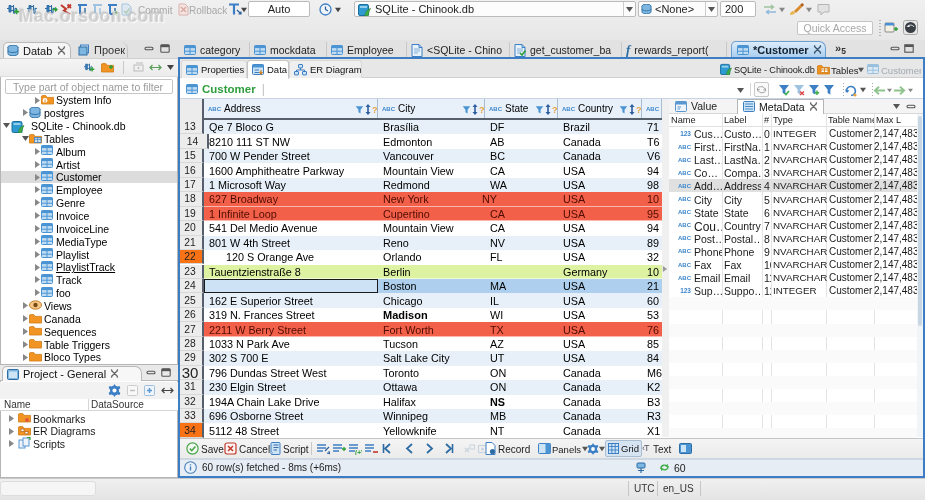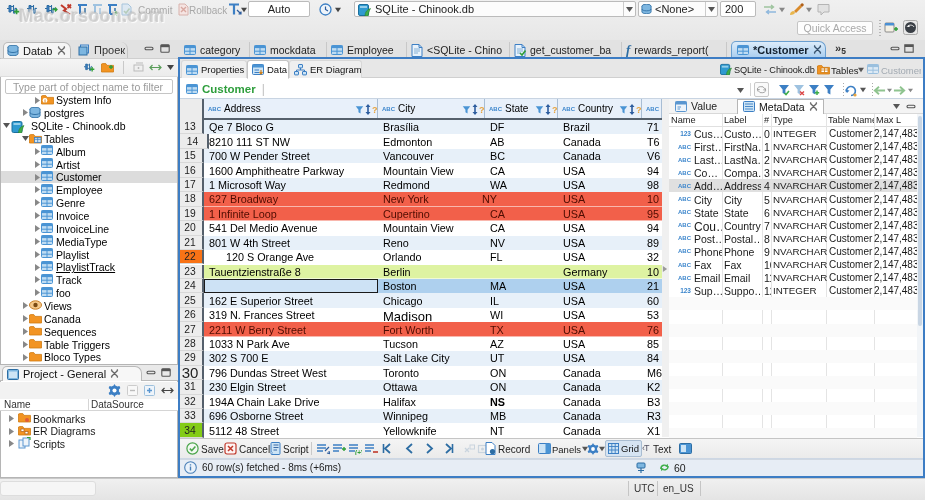--- a/index.html
+++ b/index.html
@@ -1002,21 +1002,21 @@
 <div class="abs" style="left:209px;top:294.60px;width:169px;height:13.45px;overflow:hidden;font-size:10.8px;color:#000;white-space:nowrap;">162 E Superior Street</div>
 <div class="abs" style="left:383px;top:294.60px;width:102px;height:13.45px;overflow:hidden;font-size:10.8px;color:#000;white-space:nowrap;">Chicago</div>
 <div class="abs" style="left:490px;top:294.60px;width:68px;height:13.45px;overflow:hidden;font-size:10.8px;color:#000;white-space:nowrap;">IL</div>
 <div class="abs" style="left:563px;top:294.60px;width:79px;height:13.45px;overflow:hidden;font-size:10.8px;color:#000;white-space:nowrap;">USA</div>
 <div class="abs" style="left:647px;top:294.60px;width:15px;height:13.45px;overflow:hidden;font-size:10.8px;color:#000;white-space:nowrap;">60</div>
 <div class="abs" style="left:204px;top:307.85px;width:458px;height:14.45px;background:#ffffff;"></div>
 <div class="abs row" style="left:180px;top:307.85px;width:24px;height:14.45px;background:#ececec;border-right:2px solid #55606c;border-bottom:1px solid #d8d8d8;justify-content:center;padding-right:2px;">
     <span style="font-size:10.3px;color:#222;">26</span>
   </div>
 <div class="abs" style="left:209px;top:309.05px;width:169px;height:13.45px;overflow:hidden;font-size:10.8px;color:#000;white-space:nowrap;">319 N. Frances Street</div>
-<div class="abs" style="left:383px;top:309.05px;width:102px;height:13.45px;overflow:hidden;font-size:13px;color:#000;white-space:nowrap;">Madison</div>
+<div class="abs" style="left:383px;top:309.05px;width:102px;height:13.45px;overflow:hidden;font-size:11px;color:#000;white-space:nowrap;font-weight:bold;">Madison</div>
 <div class="abs" style="left:490px;top:309.05px;width:68px;height:13.45px;overflow:hidden;font-size:10.8px;color:#000;white-space:nowrap;">WI</div>
 <div class="abs" style="left:563px;top:309.05px;width:79px;height:13.45px;overflow:hidden;font-size:10.8px;color:#000;white-space:nowrap;">USA</div>
 <div class="abs" style="left:647px;top:309.05px;width:15px;height:13.45px;overflow:hidden;font-size:10.8px;color:#000;white-space:nowrap;">53</div>
 <div class="abs" style="left:204px;top:322.30px;width:458px;height:14.45px;background:#f2604a;"></div>
 <div class="abs row" style="left:180px;top:322.30px;width:24px;height:14.45px;background:#ececec;border-right:2px solid #55606c;border-bottom:1px solid #d8d8d8;justify-content:center;padding-right:2px;">
     <span style="font-size:10.3px;color:#222;">27</span>
   </div>
 <div class="abs" style="left:204px;top:335.75px;width:458px;height:1px;background:rgba(255,255,255,0.55);"></div>
 <div class="abs" style="left:209px;top:323.50px;width:169px;height:13.45px;overflow:hidden;font-size:10.8px;color:#4f0d02;white-space:nowrap;">2211 W Berry Street</div>
 <div class="abs" style="left:383px;top:323.50px;width:102px;height:13.45px;overflow:hidden;font-size:10.8px;color:#4f0d02;white-space:nowrap;">Fort Worth</div>
@@ -1071,21 +1071,21 @@
 <div class="abs" style="left:204px;top:409.00px;width:458px;height:14.45px;background:#e7f0f9;"></div>
 <div class="abs row" style="left:180px;top:409.00px;width:24px;height:14.45px;background:#ececec;border-right:2px solid #55606c;border-bottom:1px solid #d8d8d8;justify-content:center;padding-right:2px;">
     <span style="font-size:10.3px;color:#222;">33</span>
   </div>
 <div class="abs" style="left:209px;top:410.20px;width:169px;height:13.45px;overflow:hidden;font-size:10.8px;color:#000;white-space:nowrap;">696 Osborne Street</div>
 <div class="abs" style="left:383px;top:410.20px;width:102px;height:13.45px;overflow:hidden;font-size:10.8px;color:#000;white-space:nowrap;">Winnipeg</div>
 <div class="abs" style="left:490px;top:410.20px;width:68px;height:13.45px;overflow:hidden;font-size:10.8px;color:#000;white-space:nowrap;">MB</div>
 <div class="abs" style="left:563px;top:410.20px;width:79px;height:13.45px;overflow:hidden;font-size:10.8px;color:#000;white-space:nowrap;">Canada</div>
 <div class="abs" style="left:647px;top:410.20px;width:15px;height:13.45px;overflow:hidden;font-size:10.8px;color:#000;white-space:nowrap;">R3</div>
 <div class="abs" style="left:204px;top:423.45px;width:458px;height:14.45px;background:#ffffff;"></div>
-<div class="abs row" style="left:180px;top:423.45px;width:24px;height:14.45px;background:#84cc16;border-right:2px solid #55606c;border-bottom:1px solid #d8d8d8;justify-content:center;padding-right:2px;">
+<div class="abs row" style="left:180px;top:423.45px;width:24px;height:14.45px;background:#f97316;border-right:2px solid #55606c;border-bottom:1px solid #d8d8d8;justify-content:center;padding-right:2px;">
     <span style="font-size:10.3px;color:#222;">34</span>
   </div>
 <div class="abs" style="left:209px;top:424.65px;width:169px;height:13.45px;overflow:hidden;font-size:10.8px;color:#000;white-space:nowrap;">5112 48 Street</div>
 <div class="abs" style="left:383px;top:424.65px;width:102px;height:13.45px;overflow:hidden;font-size:10.8px;color:#000;white-space:nowrap;">Yellowknife</div>
 <div class="abs" style="left:490px;top:424.65px;width:68px;height:13.45px;overflow:hidden;font-size:10.8px;color:#000;white-space:nowrap;">NT</div>
 <div class="abs" style="left:563px;top:424.65px;width:79px;height:13.45px;overflow:hidden;font-size:10.8px;color:#000;white-space:nowrap;">Canada</div>
 <div class="abs" style="left:647px;top:424.65px;width:15px;height:13.45px;overflow:hidden;font-size:10.8px;color:#000;white-space:nowrap;">X1</div>
 <div class="abs" style="left:662px;top:99px;width:7px;height:338px;background:#f0f0f0;"></div>
 <div class="abs" style="left:662px;top:262px;"><svg width="6" height="6" viewBox="0 0 7 7">
       <path d="M1,0 L6,3.5 L1,7 Z" fill="#9a9a9a"></path>

